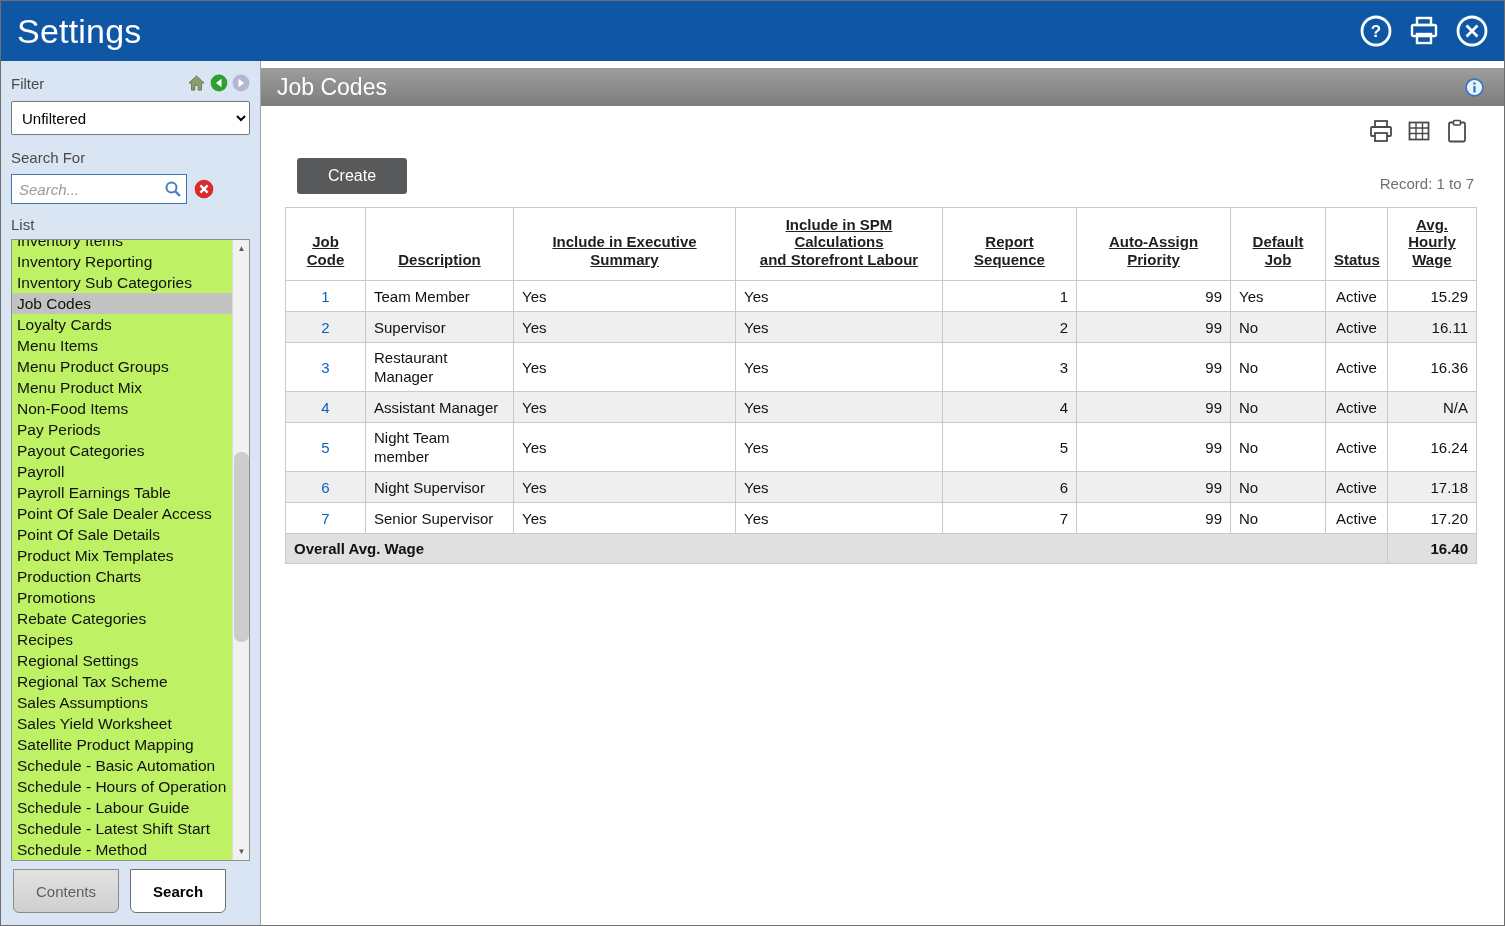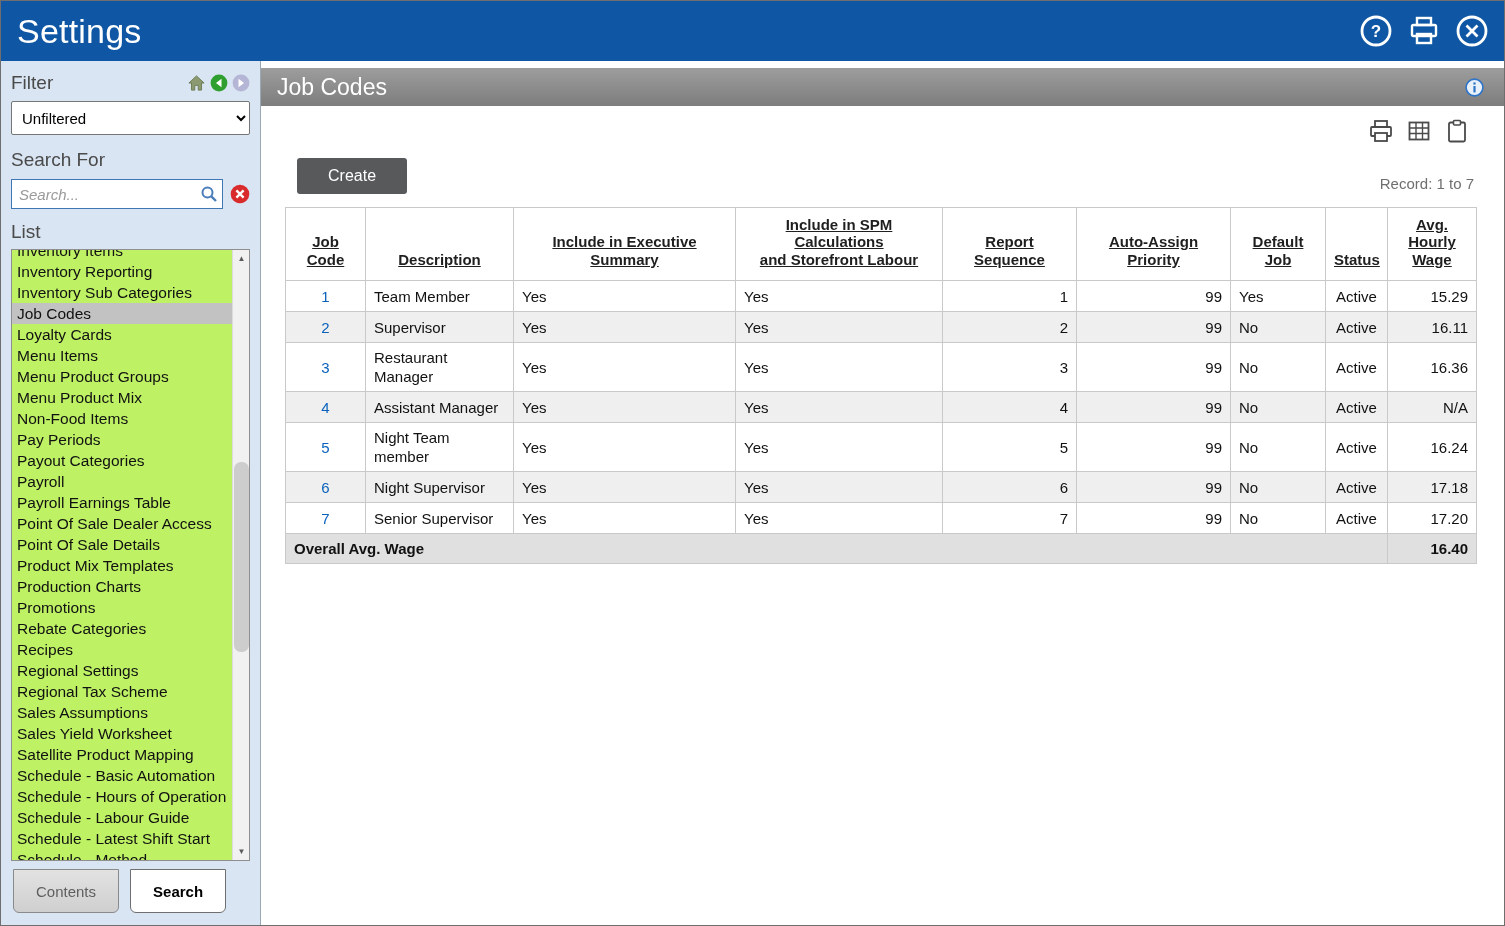--- a/index.html
+++ b/index.html
@@ -11,27 +11,27 @@
   .titlebar .title { color:#fff; font-size:34px; letter-spacing:.2px; }
   .titlebar-icons { display:flex; align-items:center; gap:12px; }
   .tb-icon { width:36px; height:36px; display:block; cursor:pointer; }
 
   
   .content { flex:1; display:flex; min-height:0; }
 
   
   .sidebar { width:260px; flex:none; background:#d9e5f3; border-right:1px solid #9aa7b5; display:flex; flex-direction:column; padding:12px 10px 10px 10px; }
   .filter-row { display:flex; align-items:center; justify-content:space-between; height:20px; }
-  .side-label { color:#4a4a4a; font-size:19px; }
+  .side-label { color:#4a4a4a; font-size:15px; }
   .filter-icons { display:flex; align-items:center; gap:4px; }
   .filter-icons svg { display:block; cursor:pointer; }
   .filter-select { margin-top:8px; width:100%; height:34px; font-size:15px; font-family:"Liberation Sans",sans-serif; padding-left:6px; border:1px solid #767676; background:#fff; border-radius:2px; }
   .searchfor-label { margin-top:14px; }
   .search-row { margin-top:8px; display:flex; align-items:center; gap:7px; }
-  .search-wrap { position:relative; width:212px; height:30px; }
+  .search-wrap { position:relative; width:176px; height:30px; }
   .search-input { width:100%; height:100%; border:1px solid #3f77b5; padding:0 28px 0 7px; font-size:15px; font-family:"Liberation Sans",sans-serif; color:#333; }
   .search-input::placeholder { font-style:italic; color:#9a9a9a; }
   .search-glass { position:absolute; right:5px; top:6px; cursor:pointer; }
   .list-label { margin-top:12px; }
   .list-box { margin-top:6px; flex:1; background:#bef264; border:1px solid #8f8f8f; position:relative; overflow:hidden; min-height:0; }
   .list-items { position:absolute; inset:0 17px 0 0; overflow:hidden; font-size:15.5px; color:#111; }
   .list-items .list-item { height:21px; line-height:21px; padding-left:5px; white-space:nowrap; overflow:hidden; cursor:pointer; }
   .list-items .list-item:first-child { margin-top:-10px; }
   .list-items .list-item.selected { background:#c2c2c2; }
   

